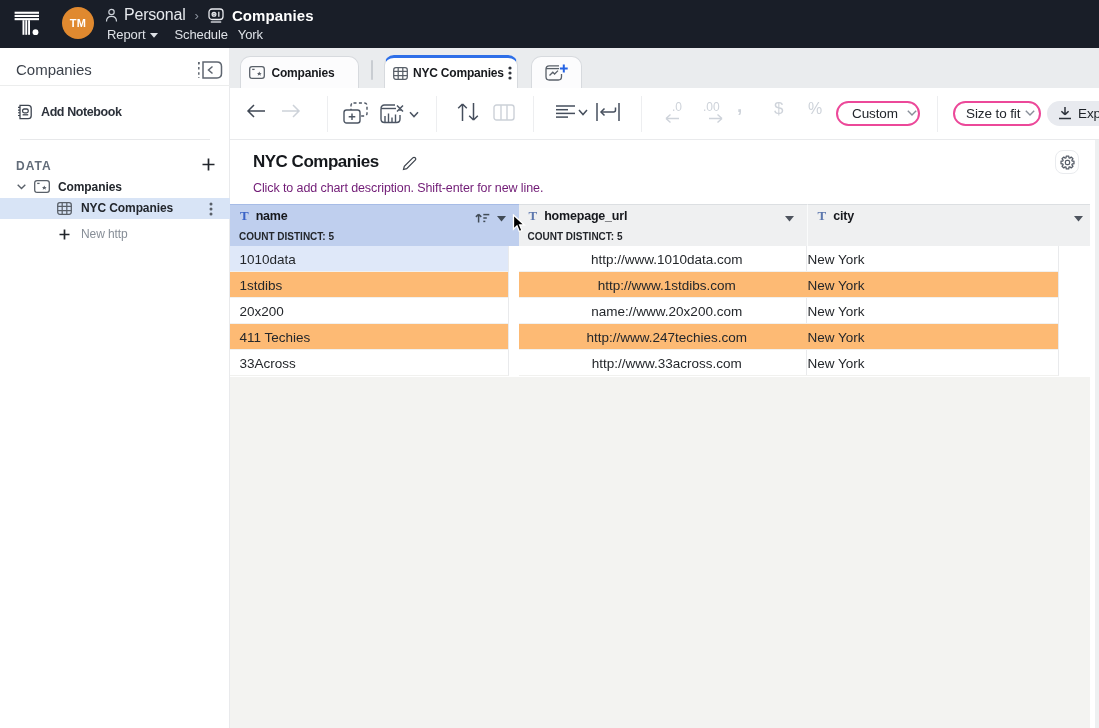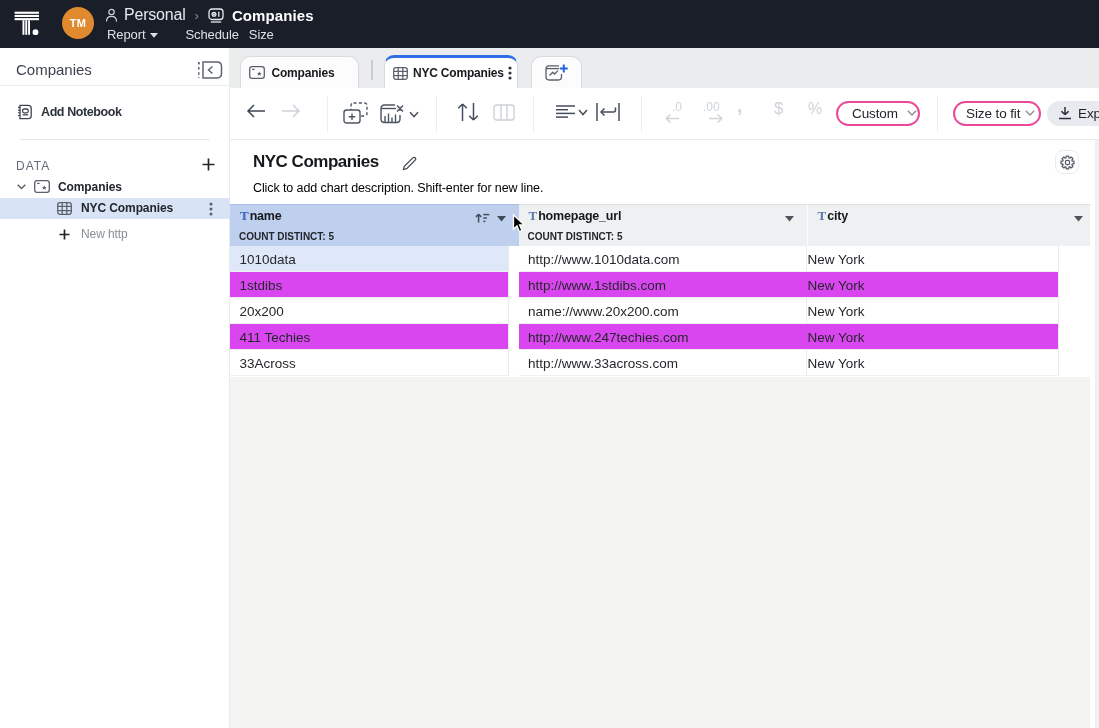--- a/index.html
+++ b/index.html
@@ -18,21 +18,21 @@
 .menu-row .m { margin-right:0; }
 
 
 #sidebar { position:absolute; left:0; top:48px; width:230px; height:680px; background:#fff; border-right:1px solid #e9eaec; }
 #sb-title { position:absolute; left:16px; top:13px; font-size:15px; color:#3d434c; }
 #sb-collapse { position:absolute; left:197px; top:13px; }
 #sb-div1 { position:absolute; left:0; top:37px; width:230px; border-top:1px solid #eceded; }
 #addnb { position:absolute; left:17px; top:56px; display:flex; align-items:center; }
 #addnb span { font-size:12.5px; font-weight:700; color:#2c313a; margin-left:8px; letter-spacing:-0.4px; }
 #sb-div2 { position:absolute; left:20px; top:91px; width:190px; border-top:1px solid #e7e8ea; }
-#data-lbl { position:absolute; left:16px; top:111px; font-size:12px; font-weight:400; color:#626c79; letter-spacing:1px; }
+#data-lbl { position:absolute; left:16px; top:111px; font-size:12px; font-weight:700; color:#626c79; letter-spacing:1px; }
 #data-plus { position:absolute; left:202px; top:110px; }
 .treerow { position:absolute; left:0; width:230px; height:20px; display:flex; align-items:center; }
 #tr1 { top:128.5px; }
 #tr2 { top:149.5px; background:#d8e4f6; height:21px; }
 #tr3 { top:176px; }
 .tr-txt { font-size:12px; font-weight:700; color:#22262c; letter-spacing:-0.1px; }
 #tr3 .tr-txt { font-weight:400; color:#878e97; }
 
 
 #main { position:absolute; left:230px; top:48px; width:869px; height:680px; }
@@ -43,38 +43,38 @@
 #tab1 { left:9.5px; width:119px; }
 #tabsep { position:absolute; left:140.5px; top:12px; height:20px; width:2px; background:#c9cdd2; border-radius:1px; }
 #tab2 { left:154px; width:134px; top:7px; height:33px; background:#fff; border-top:3px solid #2e6fe8; }
 #tab3 { left:301px; width:51px; justify-content:center; }
 #toolbar { position:absolute; left:0; top:40px; width:869px; height:52px; background:#fff; border-bottom:1px solid #e9eaec; }
 .tb-sep { position:absolute; top:8px; height:36px; width:1px; background:#edeef0; }
 .tb-btn { position:absolute; height:25px; border:2px solid #ec4899; border-radius:12.5px; background:#fff; display:flex; align-items:center; font-size:13.5px; color:#22262c; letter-spacing:-0.1px; white-space:nowrap; }
 
 #titlebar { position:absolute; left:0; top:92px; width:869px; height:64px; background:#fff; }
 #ttl { position:absolute; left:23px; top:12px; font-size:17px; font-weight:700; color:#15181c; letter-spacing:-.5px; }
-#desc { position:absolute; left:23px; top:41px; font-size:12.5px; color:#000000; letter-spacing:-0.1px; }
+#desc { position:absolute; left:23px; top:41px; font-size:12.5px; color:#701a75; letter-spacing:-0.1px; }
 #gearbtn { position:absolute; left:825px; top:10px; width:24px; height:24px; border:1px solid #e9ebee; border-radius:8px; background:#fff; display:flex; align-items:center; justify-content:center; }
 
 
 #table { position:absolute; left:0; top:156px; width:869px; }
 .hcol { position:absolute; top:0; height:42px; }
 .hcol .hrow1 { height:21px; display:flex; align-items:center; padding-left:10px; }
-.hcol .hname { font-size:12.5px; font-weight:700; color:#16181d; margin-left:1px; letter-spacing:-0.2px; }
+.hcol .hname { font-size:12.5px; font-weight:700; color:#16181d; margin-left:7px; letter-spacing:-0.2px; }
 .hcol .hrow2 { height:21px; font-size:10px; font-weight:700; color:#23262b; padding-left:9px; display:flex; align-items:center; }
 #hc1 { left:0; width:288.5px; background:#bfcfee; border-top:1px solid #a7bce6; }
 #hc2 { left:288.5px; width:288px; background:#eff0f1; border-top:1px solid #dcdfe2; }
 #hc3 { left:576.5px; width:283.5px; background:#eff0f1; border-left:1px solid #fafbfb; border-top:1px solid #dcdfe2; }
 .row { position:absolute; left:0; width:860px; height:26px; }
 .cell { position:absolute; top:0; height:26px; font-size:13.5px; color:#24272b; padding-left:9.5px; line-height:27.5px; border-right:1px solid #e9eaec; border-bottom:1px solid #f1f1ef; overflow:hidden; white-space:nowrap; }
 .c1 { left:0; width:279px; }
-.c2 { left:288.5px; width:288px; }
+.c2 { left:288.5px; width:288px;text-align:center; }
 .c3 { left:568px; width:261px; }
-.even { background:#d946ef; }
+.even { background:#fdba74; }
 #canvas { position:absolute; left:0; top:329px; width:860px; height:351px; background:#f3f3f1; }
 #gutter { position:absolute; left:860px; top:156px; width:9px; height:524px; background:#fff; }
 #scrolltrack { position:absolute; left:865px; top:92px; width:4px; height:588px; background:#eef0f1; }
 </style>
 </head>
 <body>
 
 <div id="topbar">
   <svg class="abs" style="left:14px;top:11px" width="26" height="26" viewBox="0 0 26 26">
     <g fill="#fff">
@@ -106,22 +106,22 @@
           <line x1="2.8" y1="14" x2="13.2" y2="14"></line>
         </g>
       </svg>
     <span class="bc-comp">Companies</span>
   </div>
   <div class="menu-row">
     <span class="m">Report</span>
     <svg style="margin-left:5px;margin-top:2px" width="8" height="5" viewBox="0 0 8 5">
         <path d="M0 0 L8 0 L4 4.8 Z" fill="#dde1e6"></path>
       </svg>
-    <span class="m" style="margin-left:27px">Schedule</span>
-    <span class="m" style="margin-left:10px">Size</span>
+    <span class="m" style="margin-left:16px">Schedule</span>
+    <span class="m" style="margin-left:10px">York</span>
   </div>
 </div>
 
 <div id="sidebar">
   <div id="sb-title">Companies</div>
   <svg id="sb-collapse" width="26" height="18" viewBox="0 0 26 18">
     <g fill="none" stroke="#5f6670" stroke-width="1.5">
       <path d="M1.8 1 L1.8 3" stroke-dasharray="2.5 2.6"></path>
       <path d="M1.8 1 L1.8 17" stroke-dasharray="2.5 2.6"></path>
       <path d="M6 1 L20 1 C22.8 1 24.5 2.7 24.5 5.4 L24.5 12.6 C24.5 15.3 22.8 17 20 17 L6 17 Z"></path>

